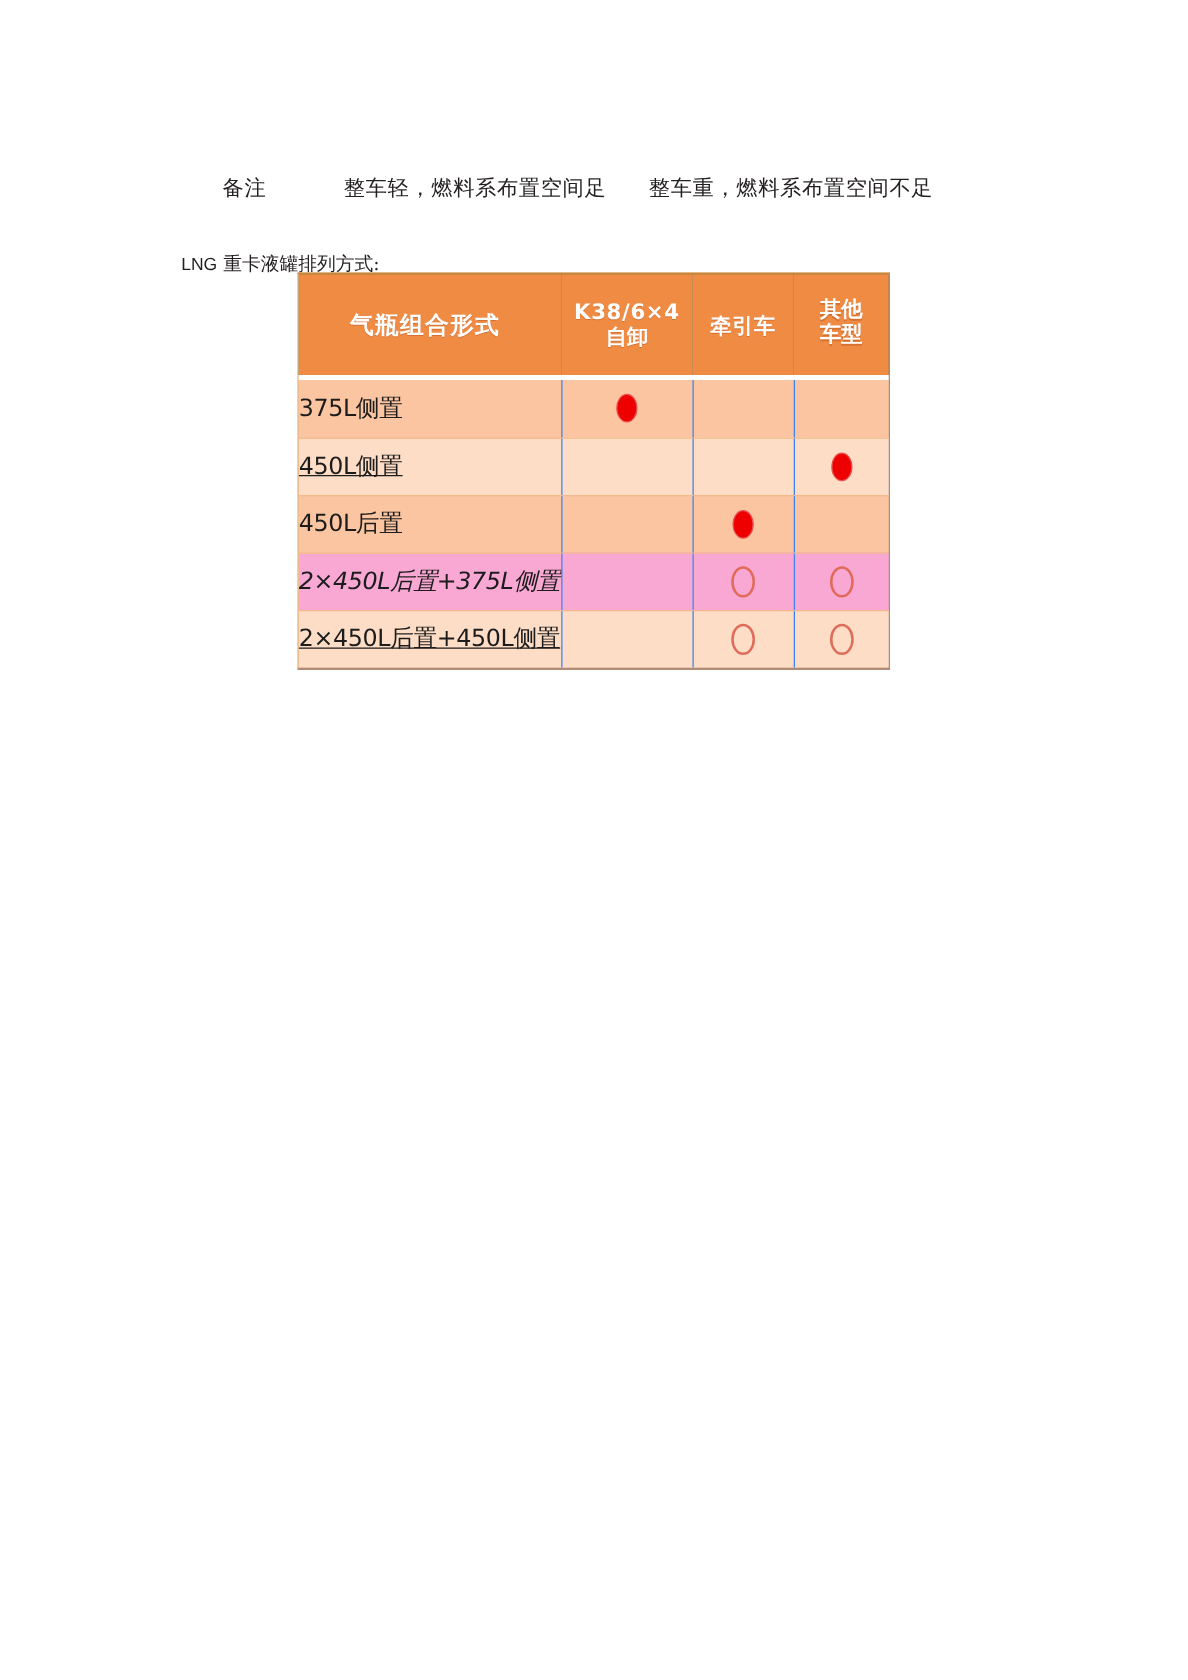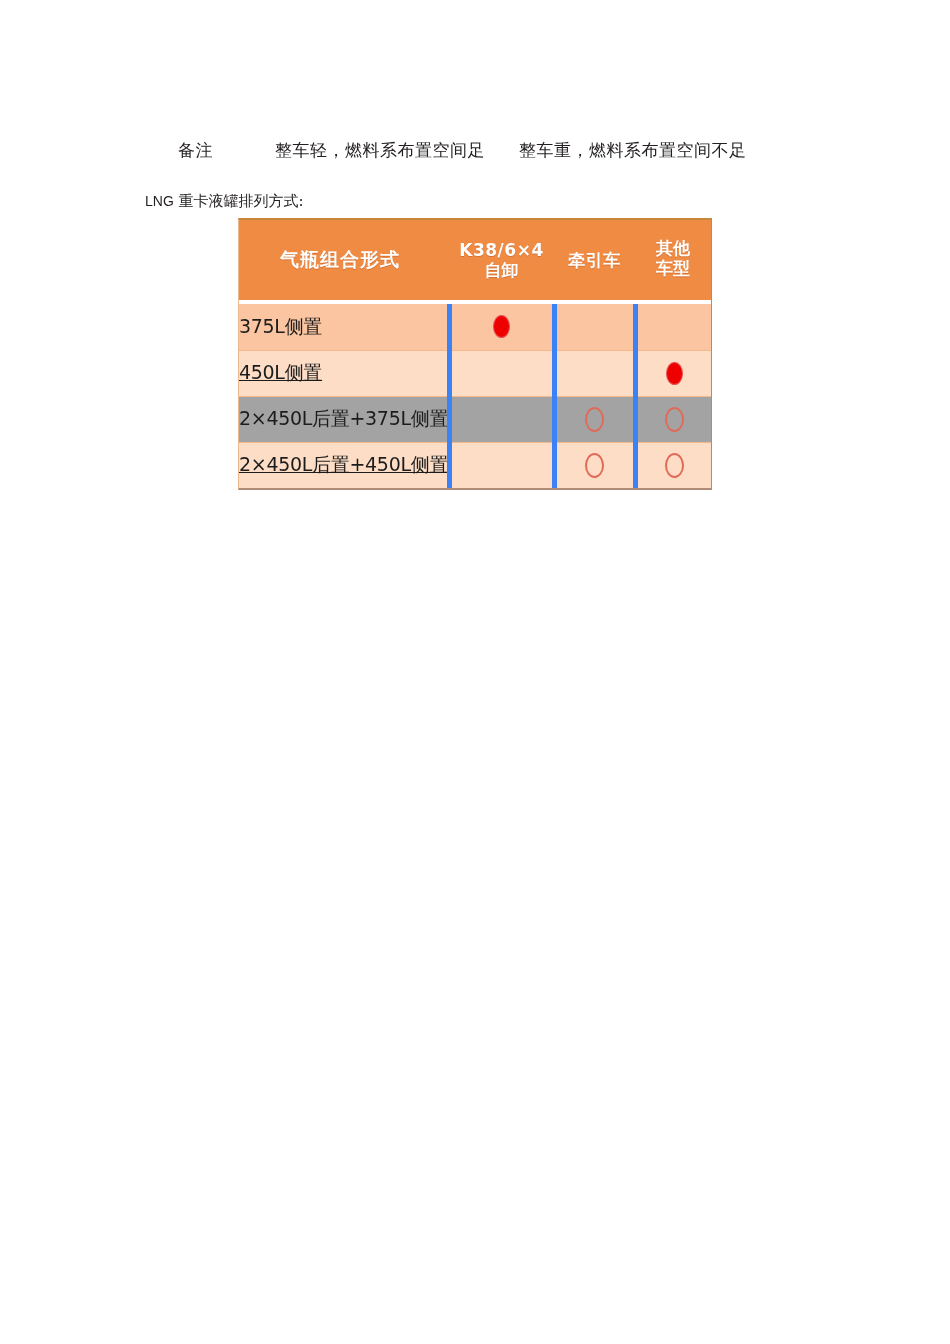--- a/index.html
+++ b/index.html
@@ -34,21 +34,21 @@
     margin-right: 34px;
   }
   .remark-col-b {
     display: inline-block;
   }
 
   
   .caption {
     position: absolute;
     left: 145px;
-    top: 192px;
+    top: 202px;
     font-size: 15px;
     color: #231f20;
     white-space: nowrap;
   }
   .caption .latin {
     font-family: "Liberation Sans", "DejaVu Sans", sans-serif;
     font-size: 14px;
   }
   .caption .cjk {
     font-family: "DejaVu Serif", "Liberation Serif", serif;
@@ -123,30 +123,30 @@
     height: 4px;
     padding: 0;
     background: #ffffff;
     border: none;
   }
 
   
   tbody.data tr { height: 46px; }
   tbody.data td {
     padding: 0;
-    border-right: 5px solid #3b82f6;
+    border-right: 1px solid #3b82f6;
     border-bottom: 1px solid #f2b98c;
     vertical-align: middle;
   }
   tbody.data tr td:last-child { border-right: none; }
   tbody.data tr:last-child td { border-bottom: none; }
 
   tbody.data tr.odd  td { background: #fac5a0; }
   tbody.data tr.even td { background: #fdddc6; text-decoration: underline; }
-  tbody.data tr.dark td { background: #a3a3a3; }
+  tbody.data tr.dark td { background: #f9a8d4; font-style: italic; }
 
   td.name {
     text-align: left;
     padding-left: 7px;
     font-size: 19px;
     color: #1c1c1c;
     font-family: "DejaVu Sans", "Liberation Sans", sans-serif;
     letter-spacing: -0.3px;
     white-space: nowrap;
     overflow: hidden;
@@ -219,20 +219,26 @@
           <td class="mark"><span class="dot-filled"></span></td>
           <td class="mark"><span class="dot-none"></span></td>
           <td class="mark"><span class="dot-none"></span></td>
         </tr>
         <tr class="even">
           <td class="name">450L侧置</td>
           <td class="mark"><span class="dot-none"></span></td>
           <td class="mark"><span class="dot-none"></span></td>
           <td class="mark"><span class="dot-filled"></span></td>
         </tr>
+        <tr class="odd">
+          <td class="name">450L后置</td>
+          <td class="mark"><span class="dot-none"></span></td>
+          <td class="mark"><span class="dot-filled"></span></td>
+          <td class="mark"><span class="dot-none"></span></td>
+        </tr>
         <tr class="dark">
           <td class="name">2×450L后置+375L侧置</td>
           <td class="mark"><span class="dot-none"></span></td>
           <td class="mark"><span class="dot-hollow"></span></td>
           <td class="mark"><span class="dot-hollow"></span></td>
         </tr>
         <tr class="even">
           <td class="name">2×450L后置+450L侧置</td>
           <td class="mark"><span class="dot-none"></span></td>
           <td class="mark"><span class="dot-hollow"></span></td>

